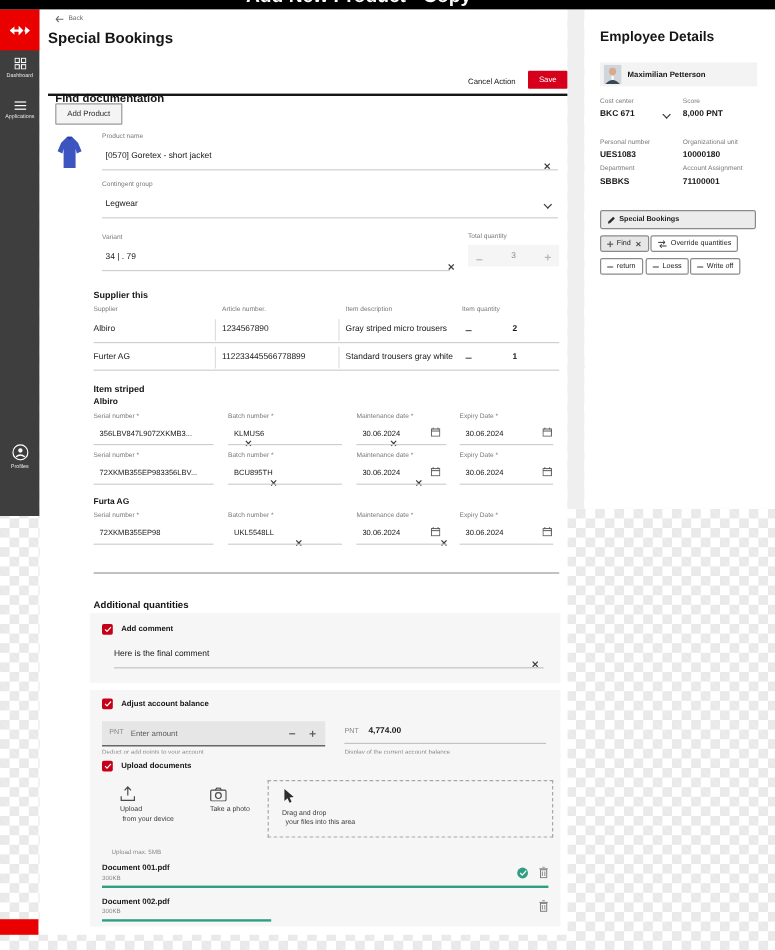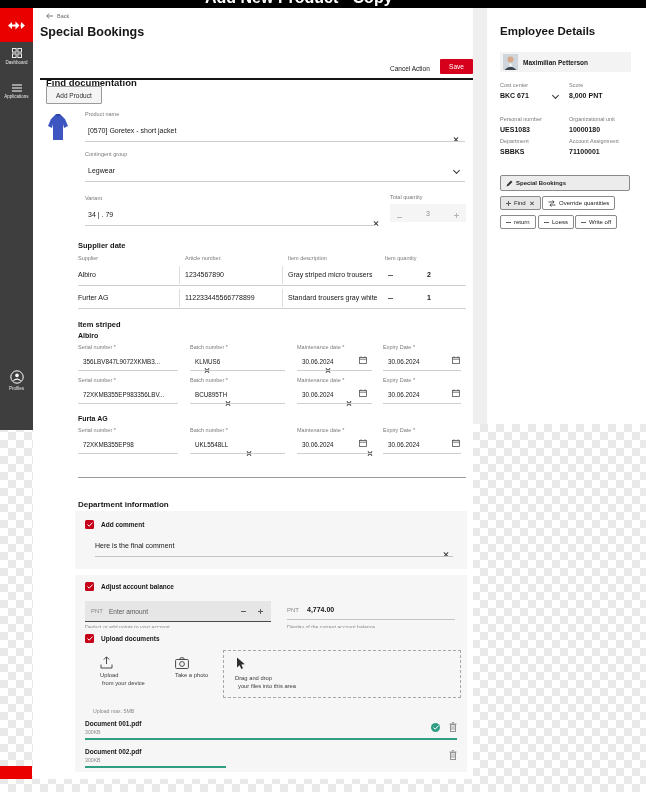--- a/index.html
+++ b/index.html
@@ -145,21 +145,21 @@
   <div class="underline" style="left:52px;top:217px;width:290px;"></div>
 
   <div class="abs lbl" style="left:357px;top:186px;">Total quantity</div>
   <div class="stepper dim">
     <span style="padding-left:7px;"><span class="icon-minus"></span></span>
     <span class="sv">3</span>
     <span style="padding-right:7px;"><span class="icon-plus"></span></span>
   </div>
 
   
-  <div class="abs b" style="left:45px;top:233px;font-size:7.5px;">Supplier date</div>
+  <div class="abs b" style="left:45px;top:233px;font-size:7.5px;">Supplier this</div>
   <div class="abs lbl" style="left:45px;top:247px;">Supplier</div>
   <div class="abs lbl" style="left:152px;top:247px;">Article number.</div>
   <div class="abs lbl" style="left:255px;top:247px;">Item description</div>
   <div class="abs lbl" style="left:352px;top:247px;">Item quantity</div>
 
   
   <div class="vline" style="left:146px;top:258px;height:18px;"></div>
   <div class="vline" style="left:249px;top:258px;height:18px;"></div>
   <div class="abs val" style="left:45px;top:263px;">Albiro</div>
   <div class="abs val" style="left:152px;top:263px;">1234567890</div>
@@ -265,21 +265,21 @@
       <line x1="6" y1="0.3" x2="6" y2="1.8" stroke="#555" stroke-width="0.8"></line>
     </svg>
   <div class="underline" style="left:45px;top:445px;width:100px;"></div>
   <div class="underline" style="left:157px;top:445px;width:95px;"></div>
   <div class="underline" style="left:264px;top:445px;width:75px;"></div>
   <div class="underline" style="left:350px;top:445px;width:78px;"></div>
 
   <div class="divider-mid"></div>
 
   
-  <div class="abs b" style="left:45px;top:492px;font-size:8px;">Department information</div>
+  <div class="abs b" style="left:45px;top:492px;font-size:8px;">Additional quantities</div>
 
   
   <div class="block" style="top:503px;height:58px;">
     <div class="cb" style="left:10px;top:9px;">
       <svg width="6" height="5" viewBox="0 0 6 5">
           <polyline points="0.5,2.5 2.2,4.2 5.5,0.6" fill="none" stroke="#fff" stroke-width="1"></polyline>
         </svg>
     </div>
     <div class="cb-lbl" style="left:26px;top:10px;">Add comment</div>
     <div class="abs val" style="left:20px;top:31px;">Here is the final comment</div>

